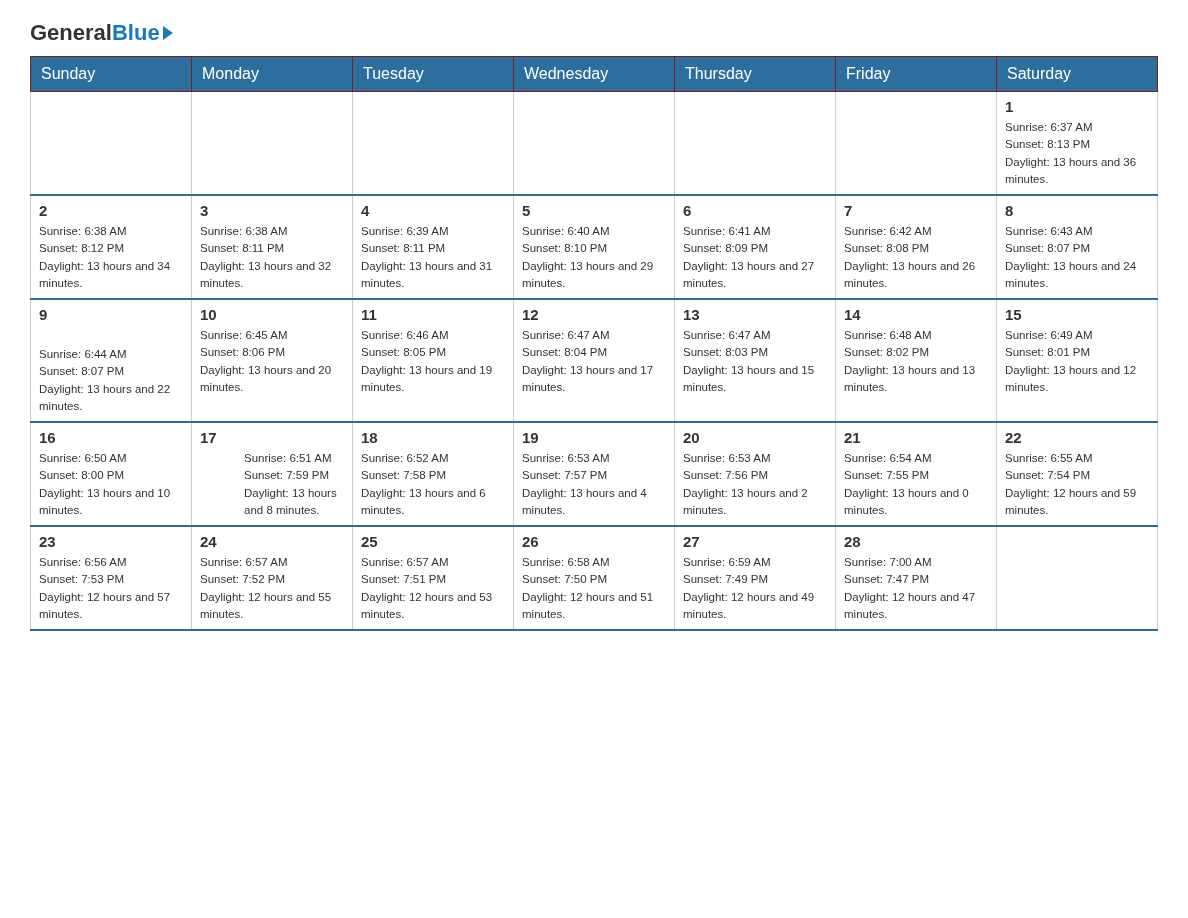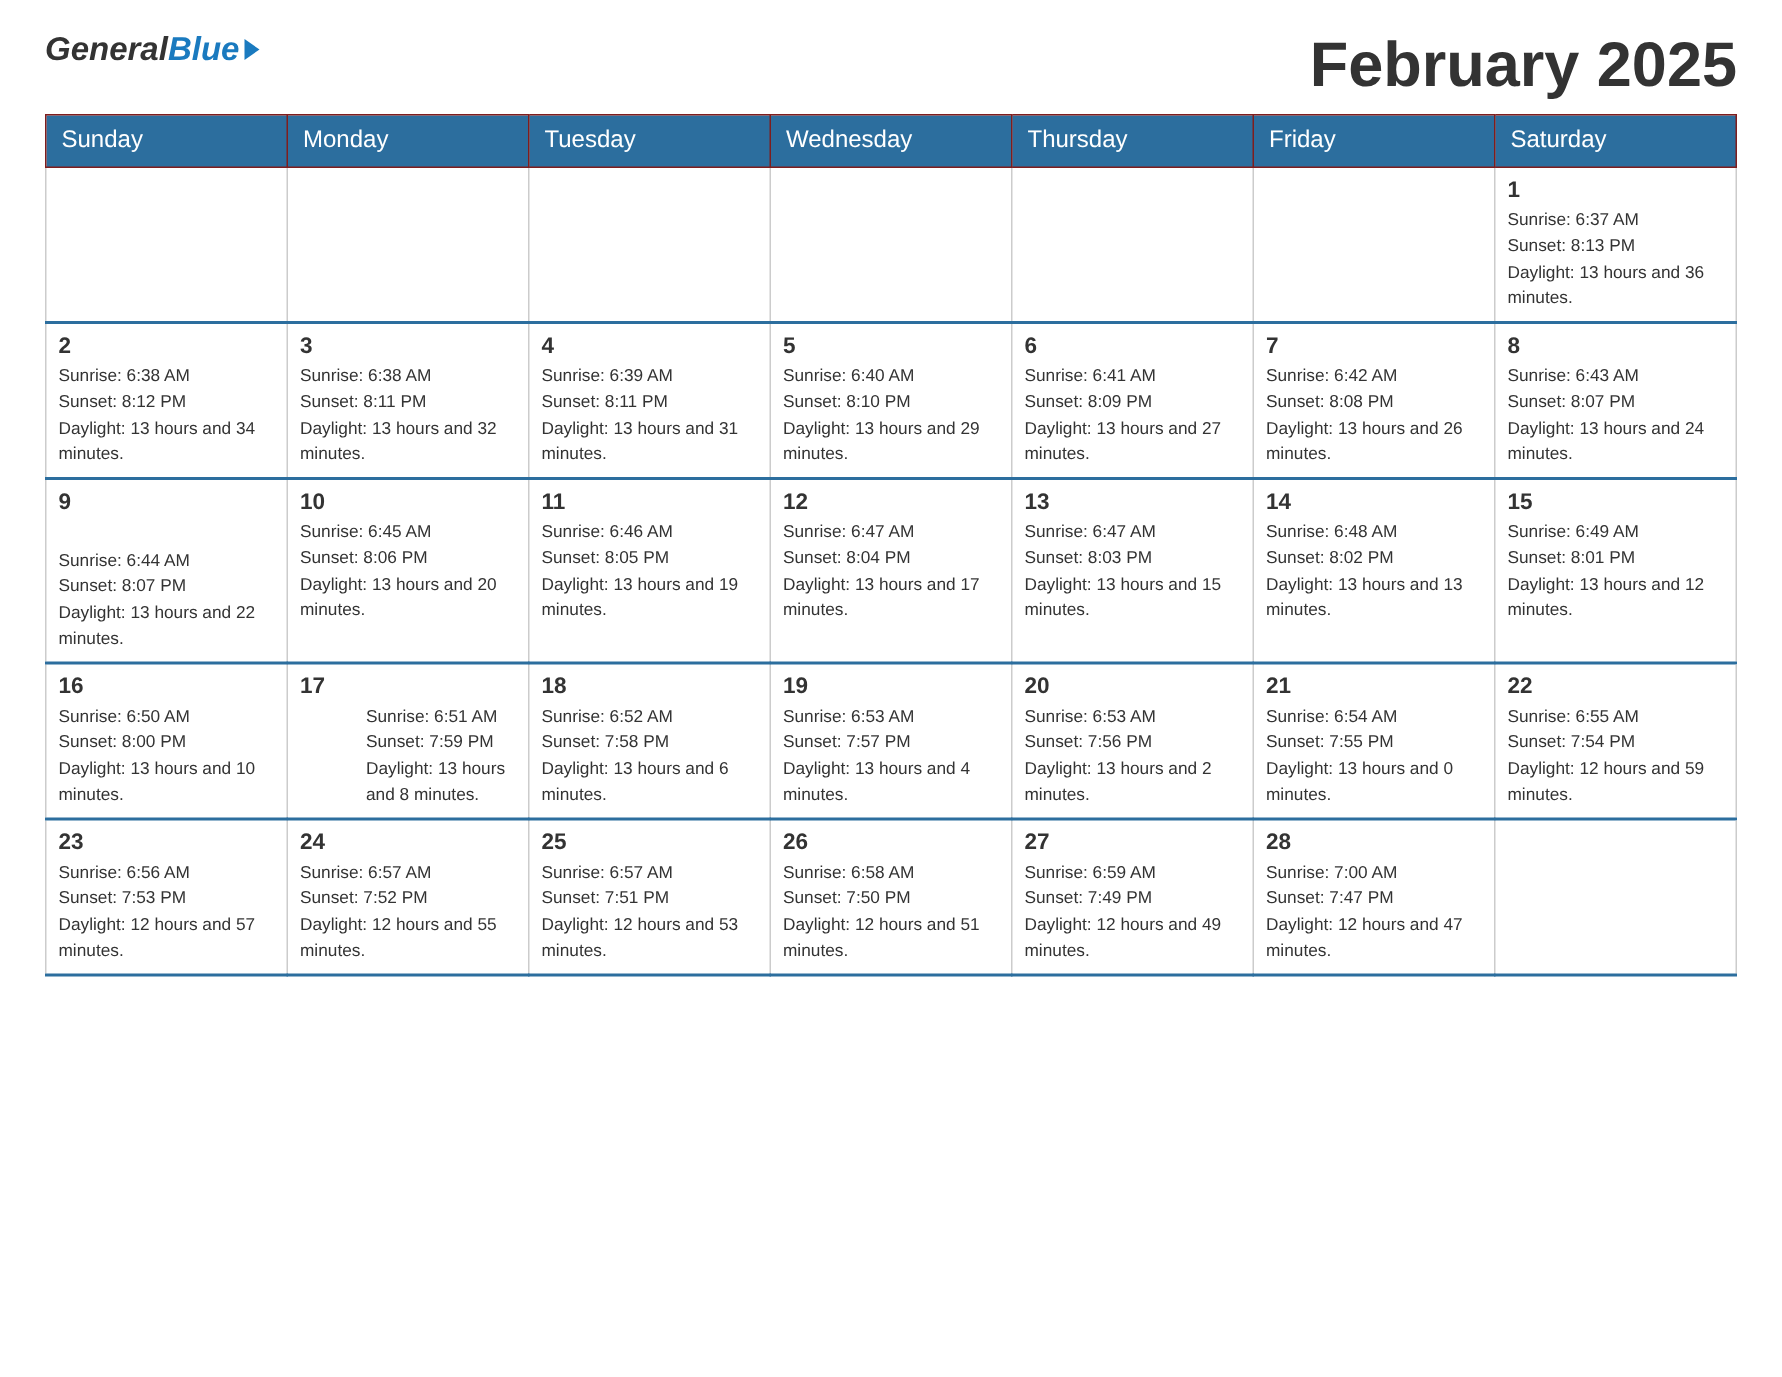--- a/index.html
+++ b/index.html
@@ -12,21 +12,20 @@
     .header {
       display: flex;
       justify-content: space-between;
       align-items: flex-start;
       margin-bottom: 10px;
     }
     .logo {
       display: flex;
       flex-direction: column;
       align-items: flex-start;
-      font-style: italic;
     }
     .logo-text {
       display: flex;
       align-items: center;
       font-size: 22px;
       font-weight: bold;
       color: #333;
     }
     .logo-blue {
       color: #1a7abf;
@@ -106,21 +105,20 @@
   <div class="logo">
     <div class="logo-text">
       <span>General</span>
       <span class="logo-blue">
         <span>Blue</span>
         <span class="logo-arrow"></span>
       </span>
     </div>
   </div>
   <div class="title-block">
-    <div class="calendar-title">February 2025</div>
   </div>
 </div>
 
 <table class="calendar">
   <thead>
     <tr>
     <th>Sunday</th>
         <th>Monday</th>
         <th>Tuesday</th>
         <th>Wednesday</th>

